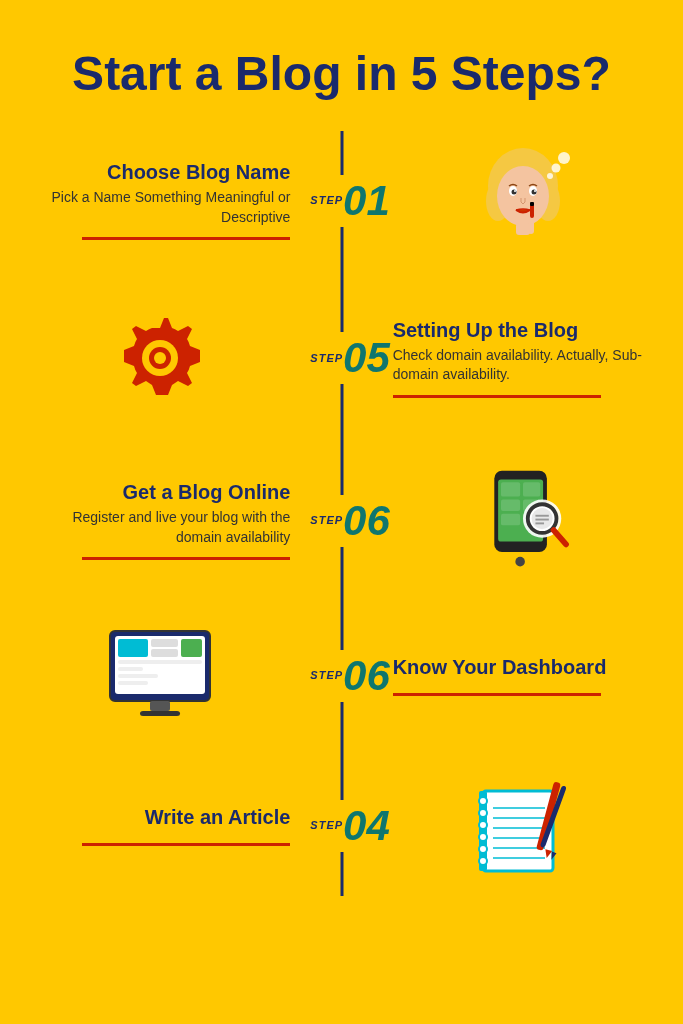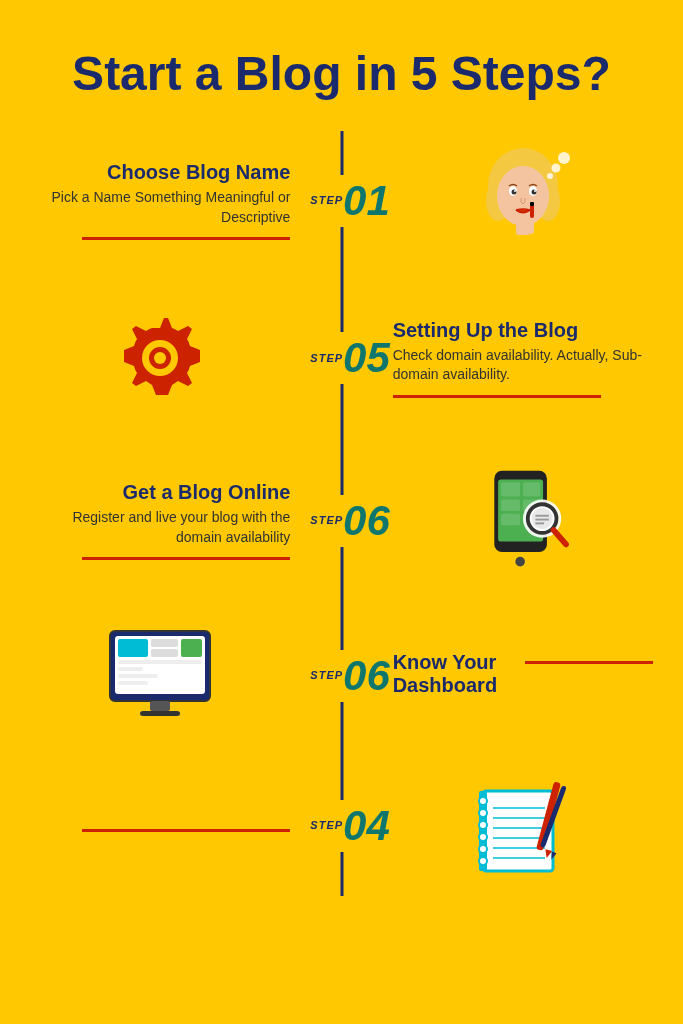--- a/index.html
+++ b/index.html
@@ -325,28 +325,29 @@
           <rect x="13" y="60" width="30" height="4" rx="2" fill="#eee"></rect>
 
           <rect x="45" y="80" width="20" height="10" rx="2" fill="#555"></rect>
           <rect x="35" y="90" width="40" height="5" rx="3" fill="#333"></rect>
         </svg>
       </div>
       <div class="step-center">
         <div class="step-label">STEP</div>
         <div class="step-number">06</div>
       </div>
-      <div class="step-right" style="flex-direction:row; align-items:flex-start; justify-content:center;">
+      <div class="step-right" style="flex-direction:column; align-items:flex-start; justify-content:center;">
         <div class="step-title">Know Your Dashboard</div>
         <div class="red-line-right"></div>
       </div>
     </div>
 
     <div class="step-row step-row-5">
       <div class="step-left">
+        <div class="step-title">Write an Article</div>
         <div class="red-line-left"></div>
       </div>
       <div class="step-center">
         <div class="step-label">STEP</div>
         <div class="step-number">04</div>
       </div>
       <div class="step-right">
 
         <svg class="notebook-icon" viewBox="0 0 100 100" xmlns="http://www.w3.org/2000/svg">
 

